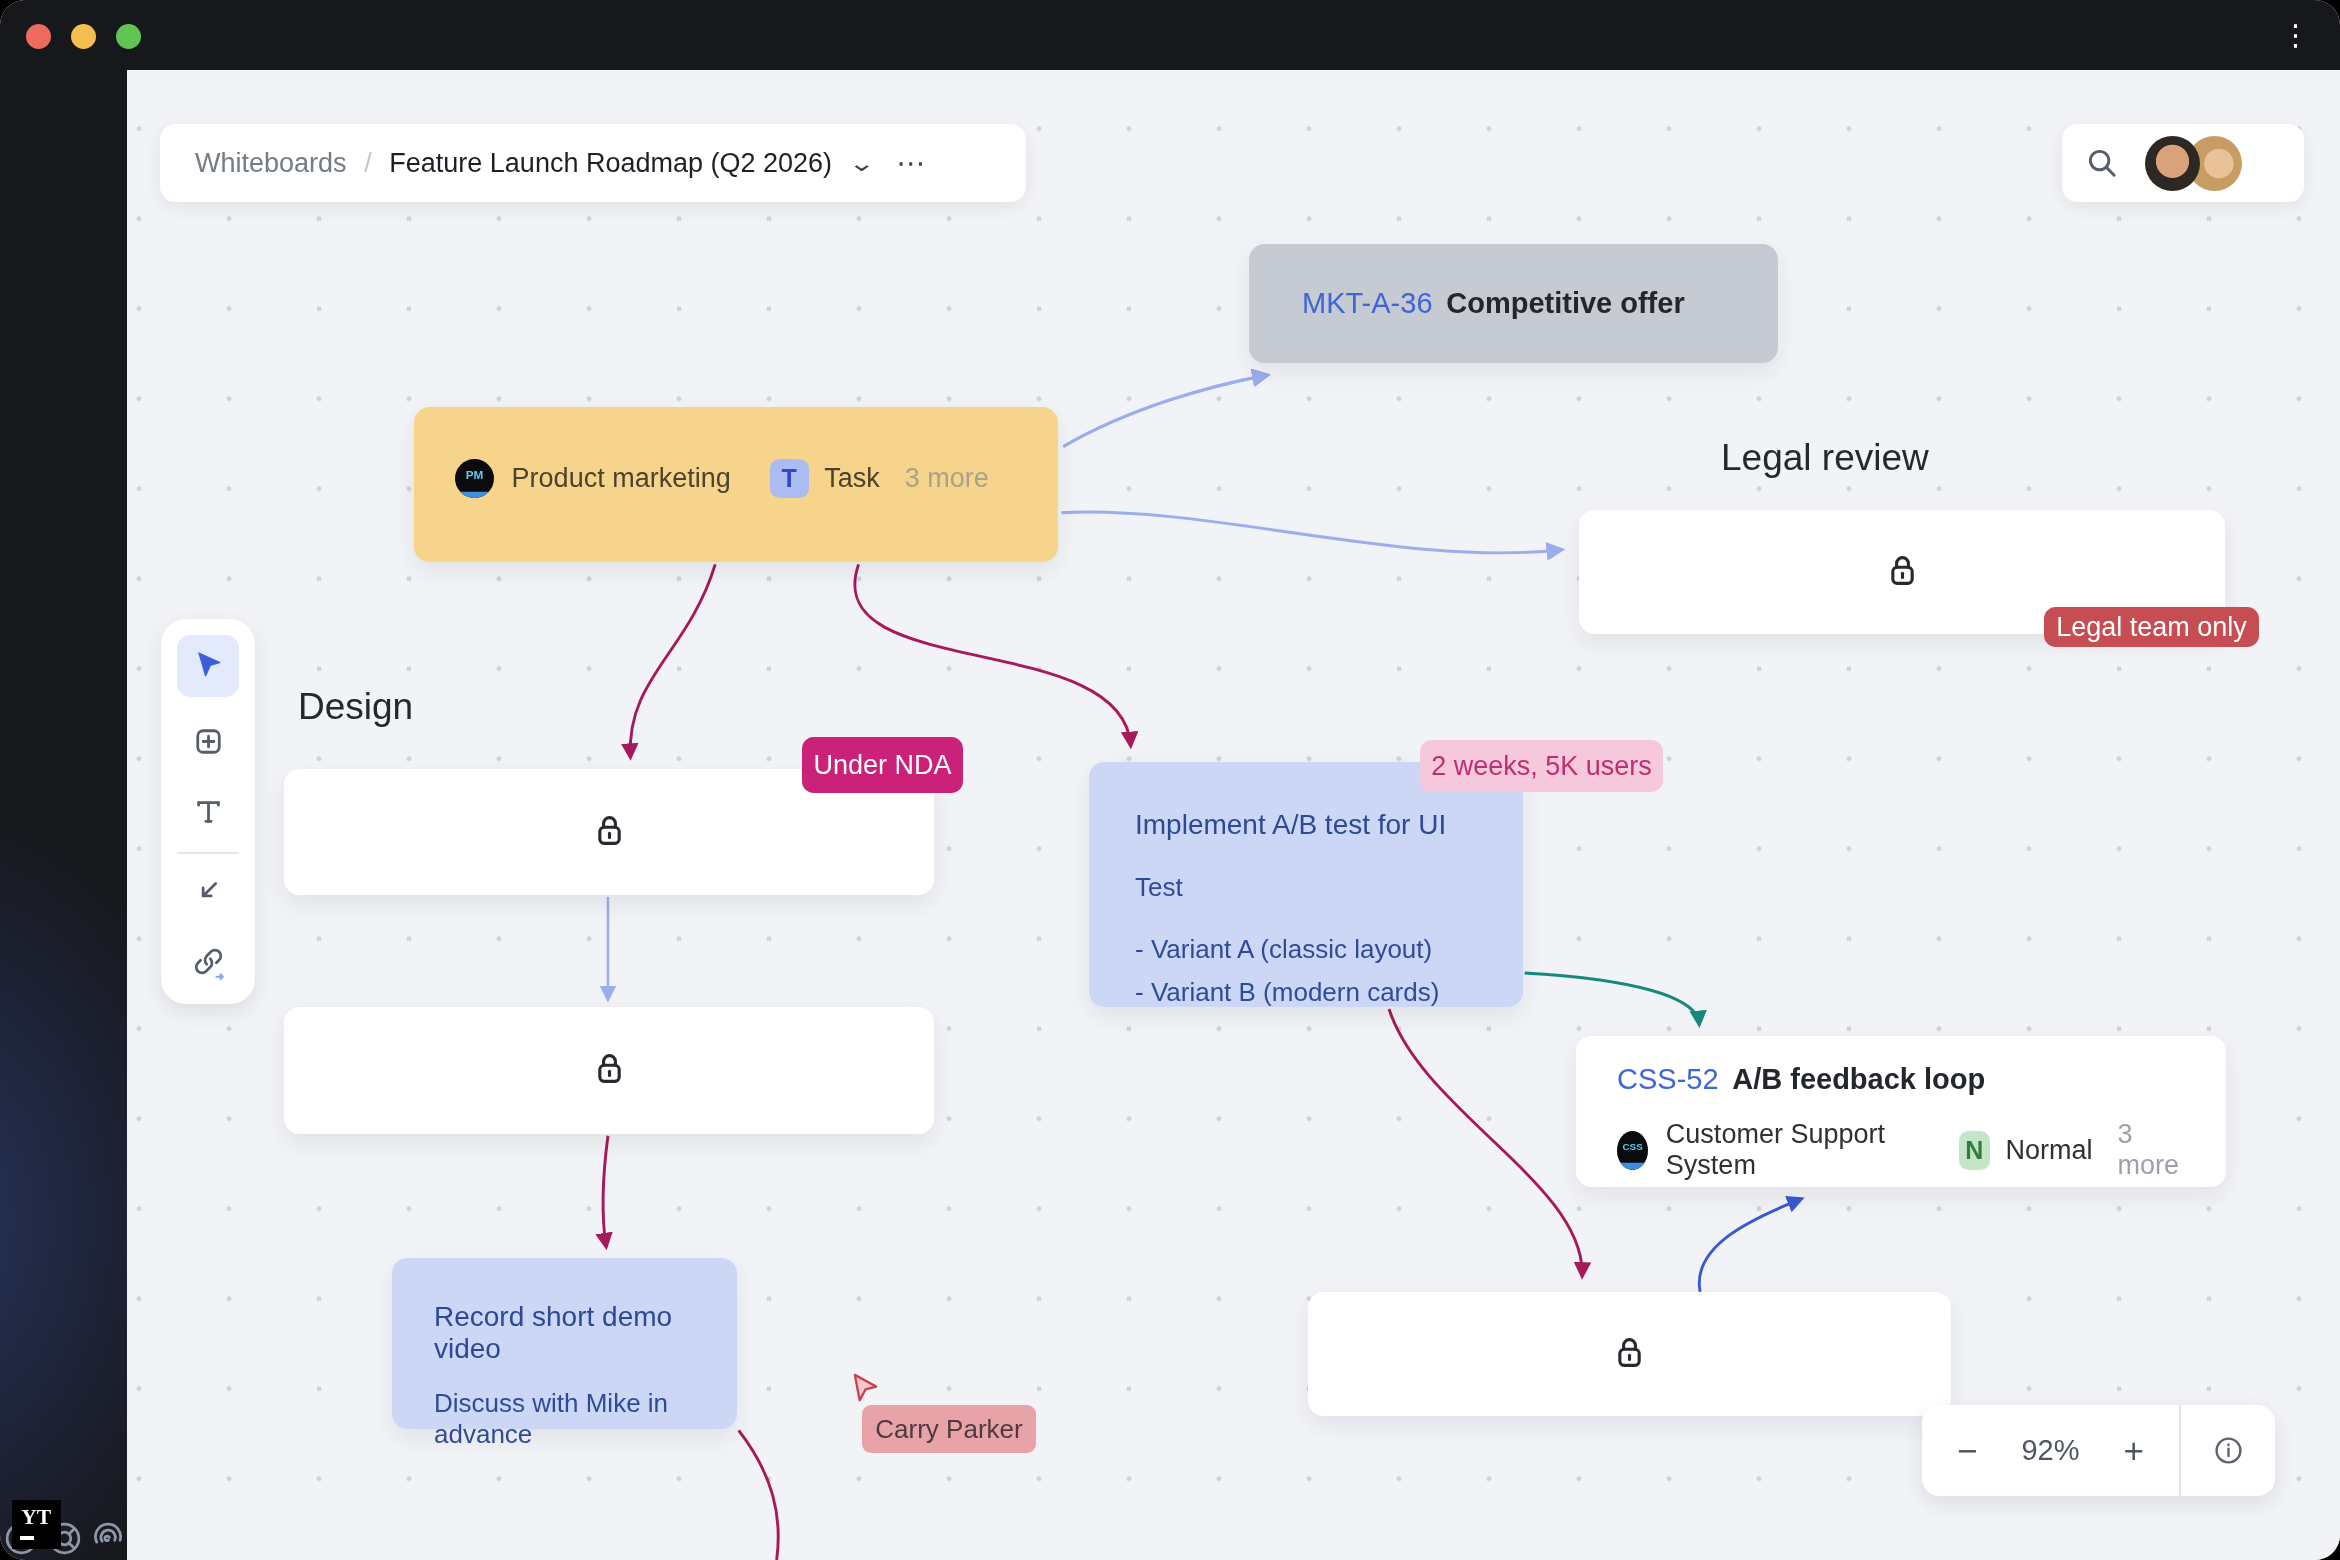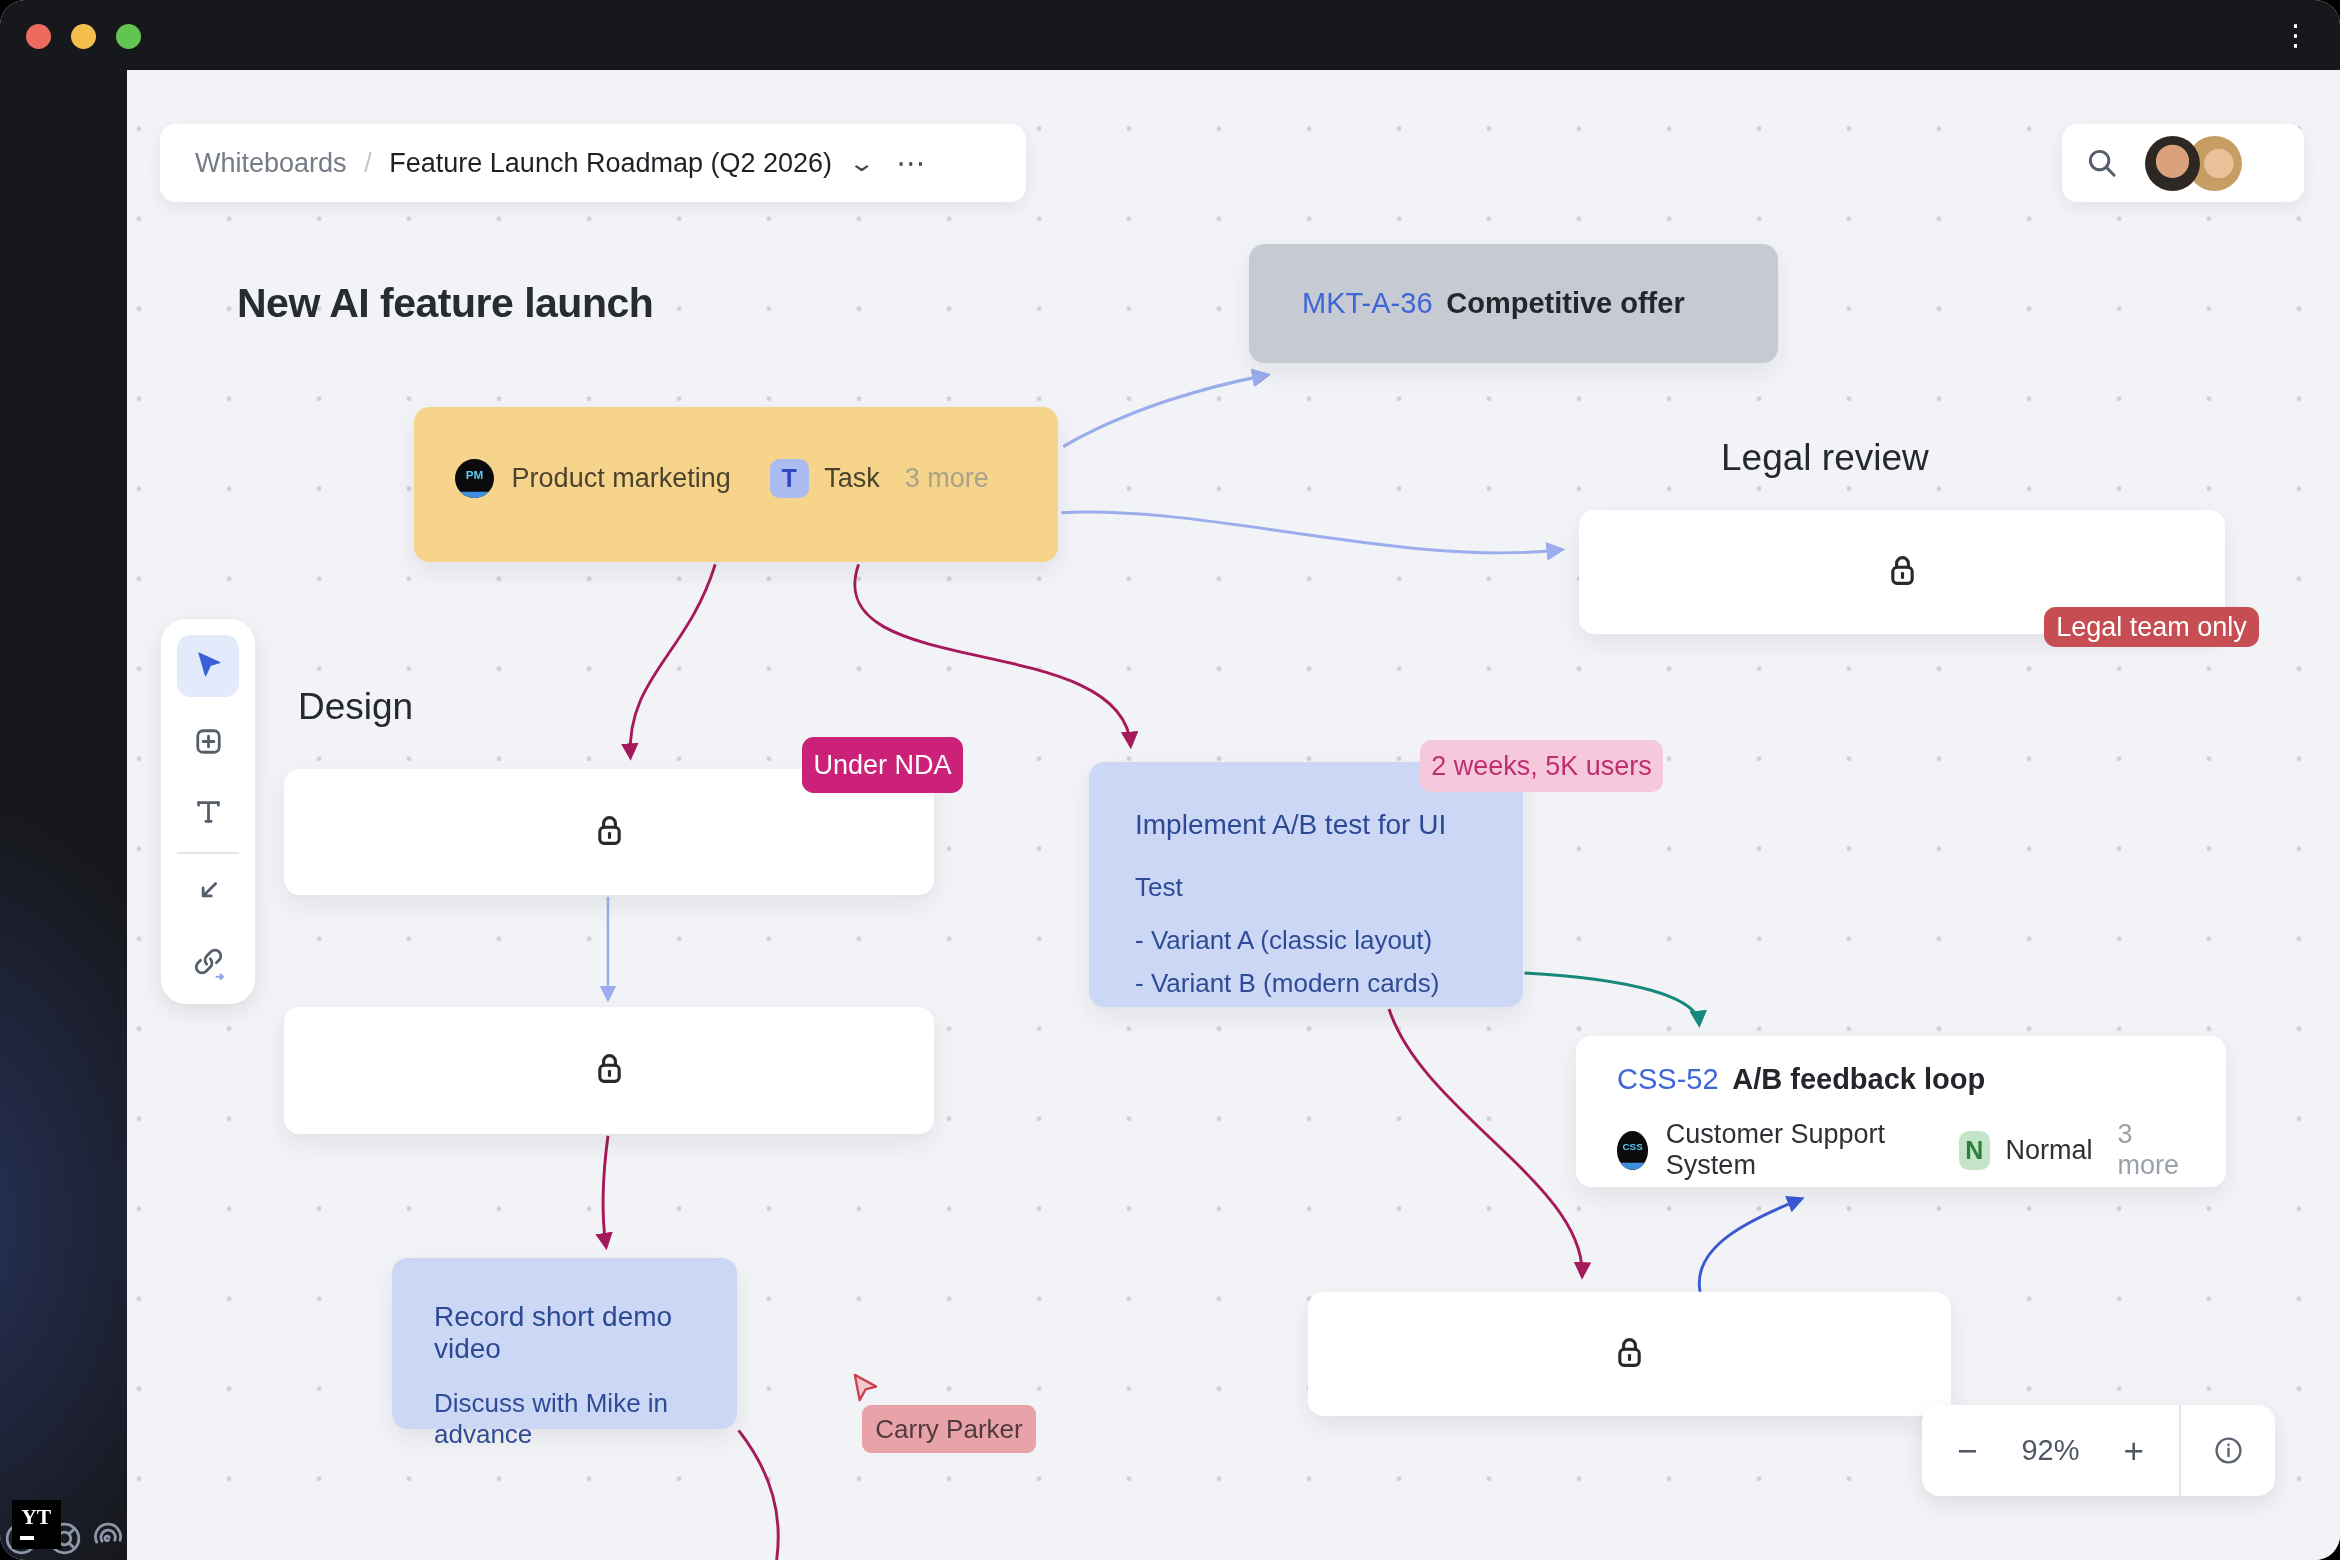--- a/index.html
+++ b/index.html
@@ -239,21 +239,20 @@
       <svg viewBox="0 0 36 36">
           <circle cx="15" cy="15" r="9.5"></circle>
           <path d="M22.5 22.5L30 30"></path>
         </svg>
       <div class="avatars">
         <div class="av av1"></div>
         <div class="av av2"></div>
       </div>
     </div>
 
-    <div class="board-title" style="left:110px;top:210px">New AI feature launch</div>
     <div class="sec-head" style="left:1594px;top:367px">Legal review</div>
     <div class="sec-head" style="left:171px;top:616px">Design</div>
 
     <div class="card shadow" style="left:1122px;top:174px;width:529px;height:119px;background:#c6cad3;display:flex;align-items:center;padding:0 53px">
       <div class="titlerow">
         <span class="cid">MKT-A-36</span>
         <span class="cname">Competitive offer</span>
       </div>
     </div>
 
@@ -297,21 +296,21 @@
             <rect x="11" y="17" width="18" height="15" rx="4"></rect>
             <path d="M14.5 17v-3.5a5.5 5.5 0 0 1 11 0V17"></path>
             <path d="M20 22.5v4"></path>
           </svg>
       </span>
     </div>
 
     <div class="card shadow bluecard" style="left:962px;top:692px;width:434px;height:245px;padding:47px 0 0 46px">
       <div class="bt">Implement A/B test for UI</div>
       <div class="bl" style="margin-top:31px">Test</div>
-      <div class="bl" style="margin-top:22px">- Variant A (classic layout)</div>
+      <div class="bl" style="margin-top:31px">- Variant A (classic layout)</div>
       <div class="bl" style="margin-top:11.7px">- Variant B (modern cards)</div>
     </div>
     <div class="badge" style="left:1293px;top:670px;width:243px;height:52px;background:#f5c8dc;color:#bf2f70">2 weeks, 5K users</div>
 
     <div class="card shadow" style="left:1449px;top:966px;width:650px;height:151px;background:#fff;padding:27px 41px">
       <div class="titlerow">
         <span class="cid">CSS-52</span>
         <span class="cname">A/B feedback loop</span>
       </div>
       <div class="metarow" style="color:#2d3035">

